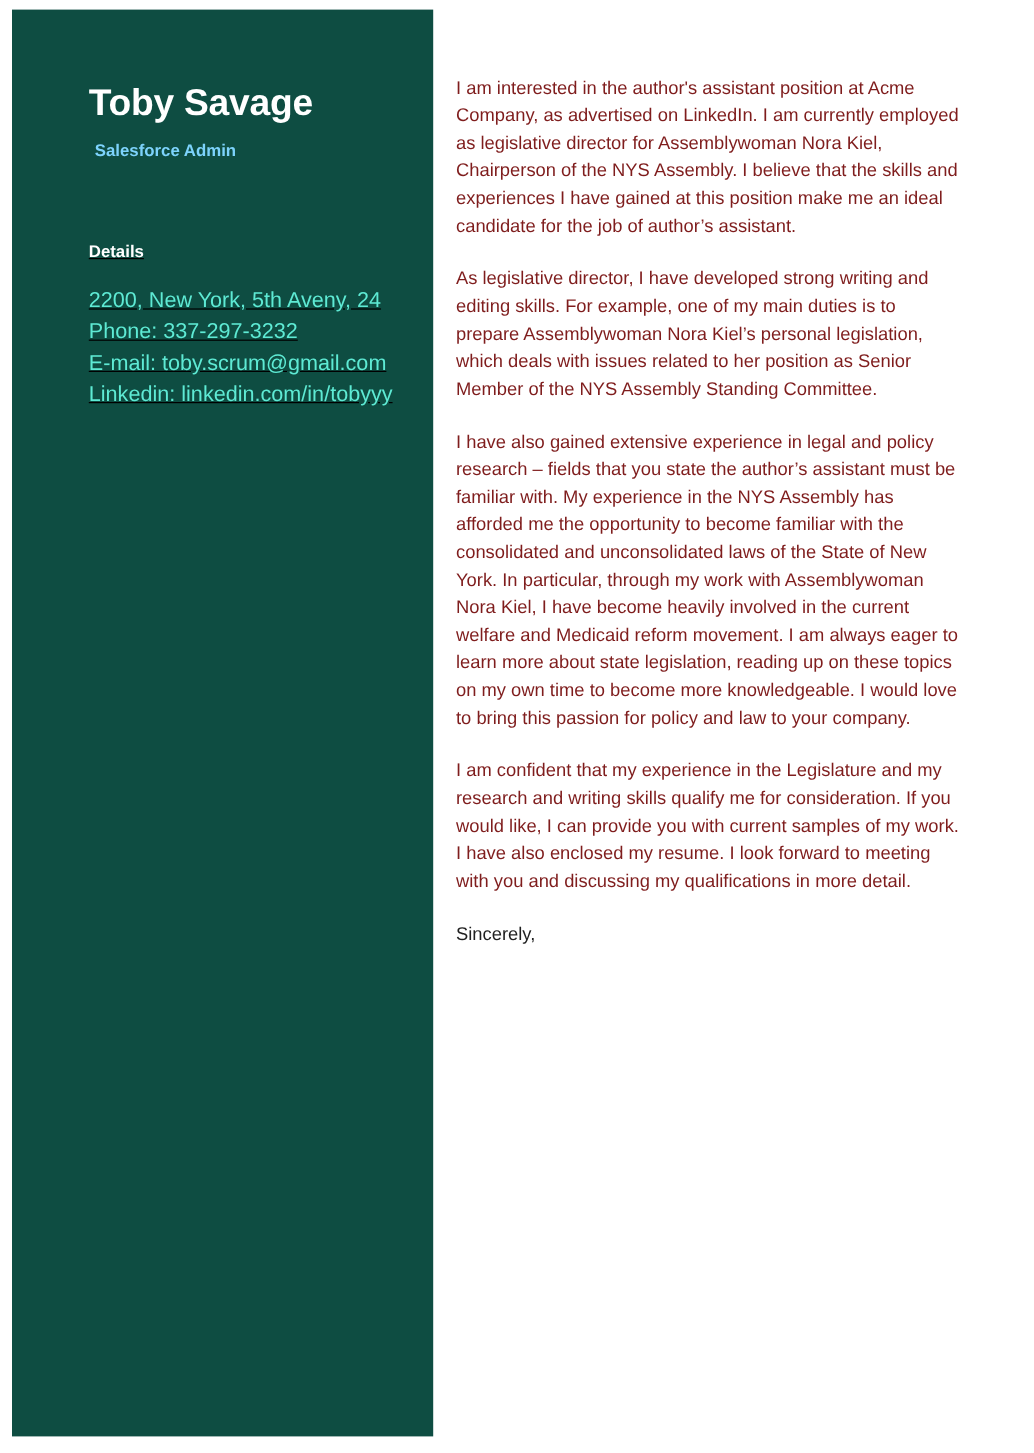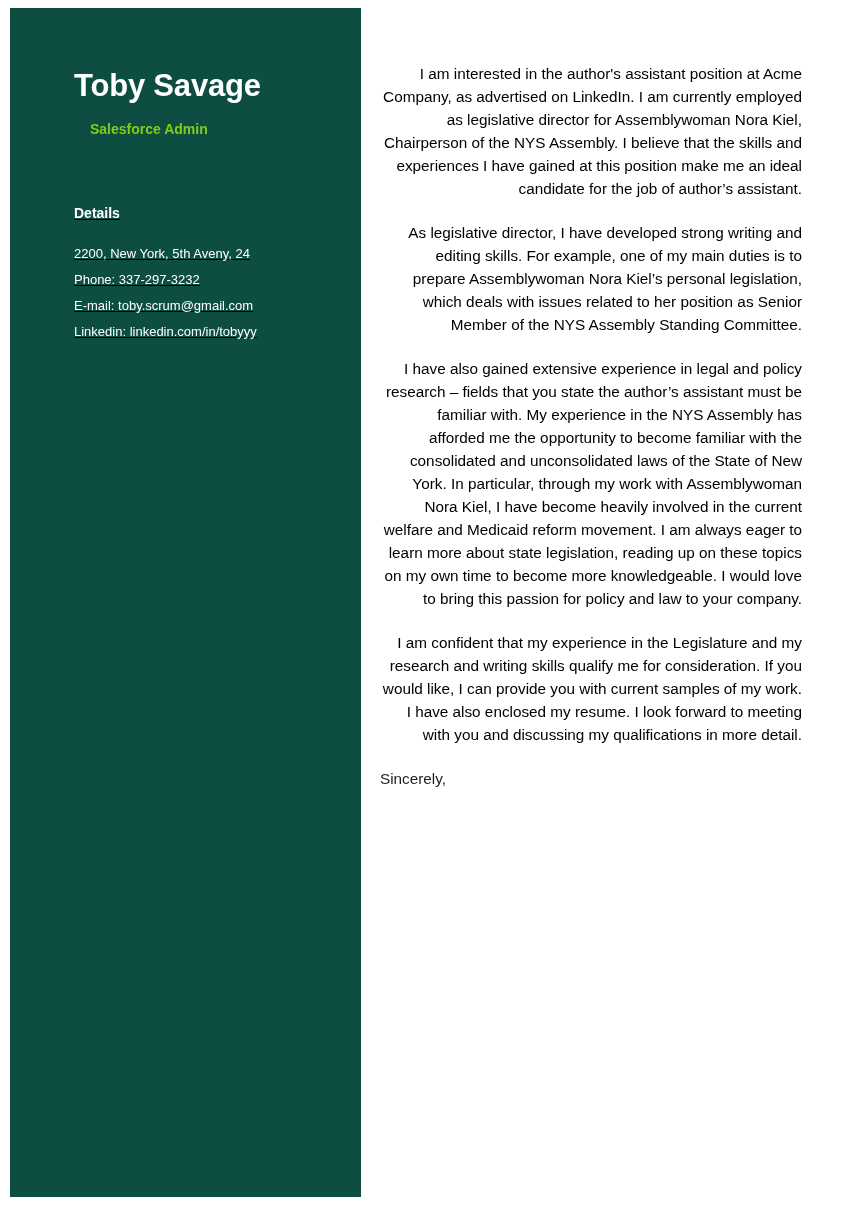--- a/index.html
+++ b/index.html
@@ -42,42 +42,42 @@
     color: #ffffff;
     font-size: 31px;
     font-weight: bold;
     letter-spacing: -0.2px;
     line-height: 1.18;
     margin: 0 0 12px 0;
     white-space: nowrap;
   }
 
   .candidate-role {
-    color: #84cc16;
+    color: #7dd3fc;
     font-size: 14px;
     font-weight: bold;
     line-height: 1.2;
-    margin: 16px;
+    margin: 5px;
   }
 
   .details-block {
     margin-top: 68px;
     text-decoration: underline;
   }
 
   .details-heading {
     color: #ffffff;
     font-size: 14px;
     font-weight: bold;
     margin: 0 0 20px 0;
   }
 
   .detail-line {
-    color: #ffffff;
-    font-size: 13px;
+    color: #5eead4;
+    font-size: 18px;
     line-height: 26px;
     margin: 0;
     white-space: nowrap;
   }
 
   
   .letter {
     position: absolute;
     left: 380px;
     top: 62px;
@@ -87,25 +87,25 @@
   .letter-heading {
     color: #1a1a1a;
     font-size: 16.5px;
     font-weight: bold;
     letter-spacing: 0.1px;
     margin: 0 0 24px 0;
     line-height: 1.3;
   }
 
   .letter-paragraph {
-    color: #000000;
+    color: #7f1d1d;
     font-size: 15.3px;
     line-height: 23px;
     margin: 0 0 21px 0;
-    text-align: right;
+    text-align: left;
   }
 
   .letter-paragraph:last-child {
     margin-bottom: 0;
   }
 
   .closing-line {
     color: #1f1f1f;
     font-size: 15.3px;
     line-height: 23px;

